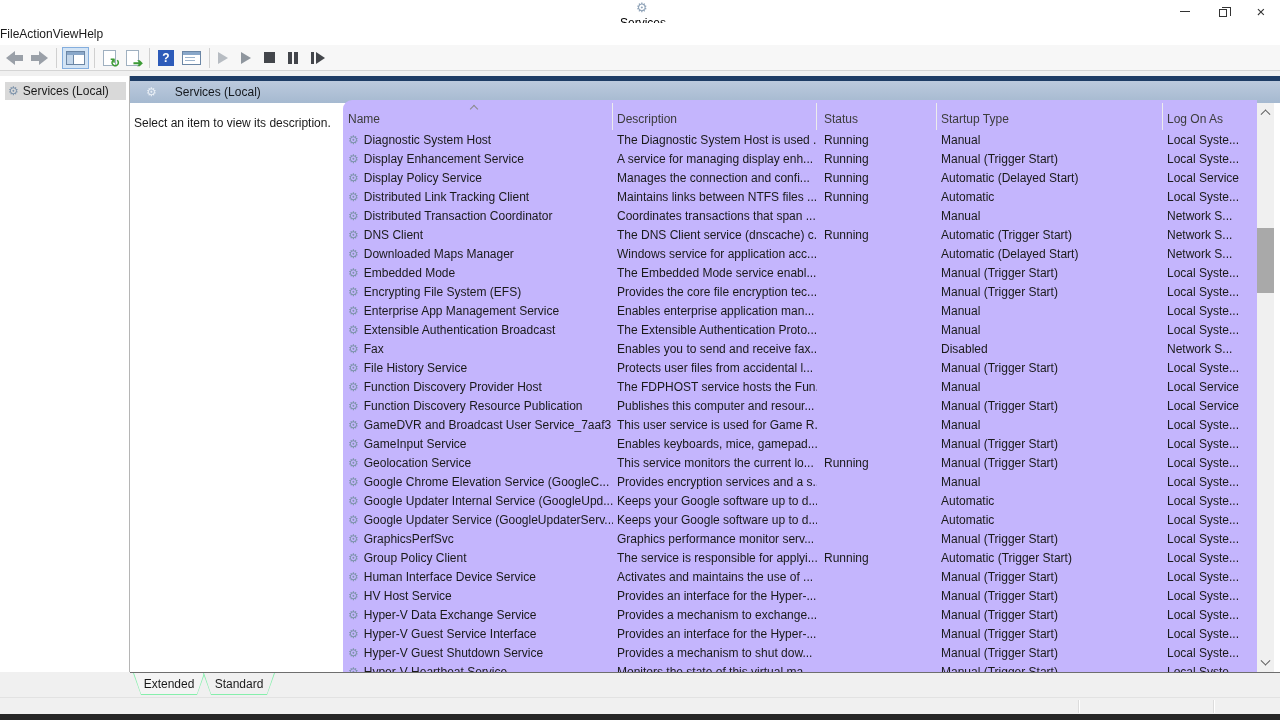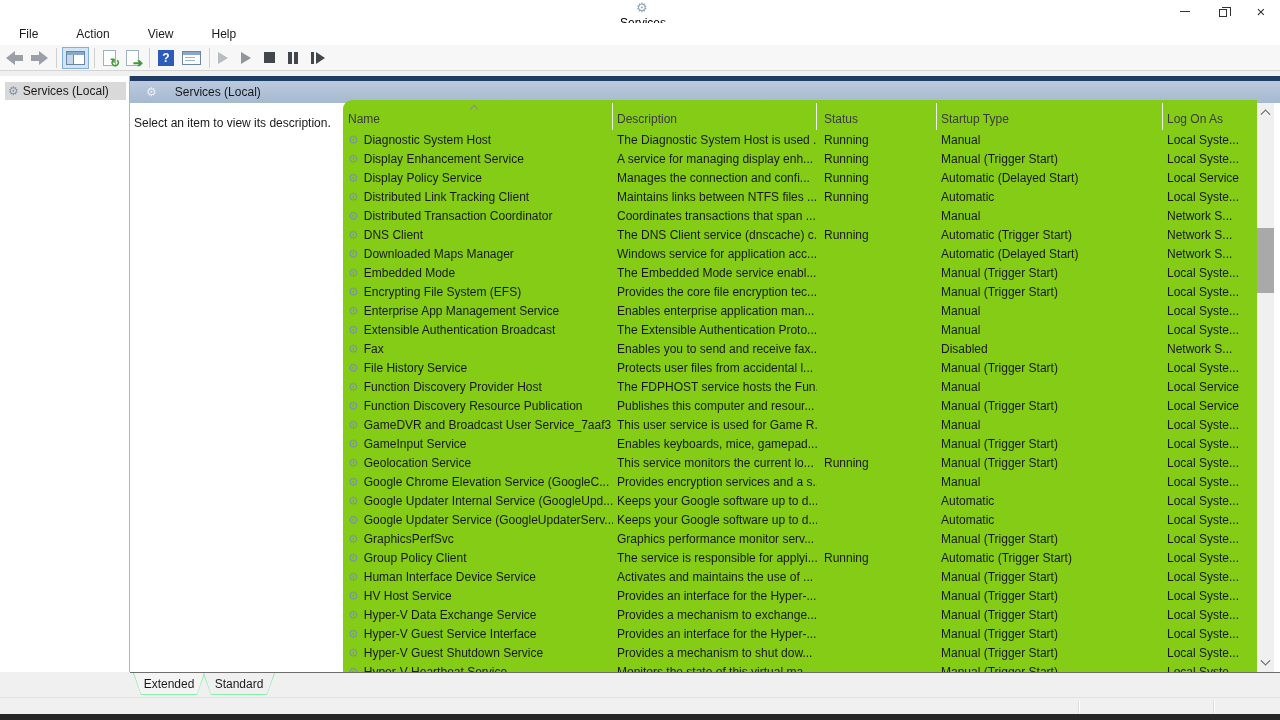--- a/index.html
+++ b/index.html
@@ -13,21 +13,21 @@
   #title-text { margin-left:6px; color:#000; }
   #win-controls { position:absolute; right:0; top:0; height:23px; display:flex; }
   .win-btn { width:38px; height:23px; display:flex; align-items:center; justify-content:center; }
   .min-glyph { width:10px; height:1px; background:#333; display:block; }
   .restore-glyph { width:8px; height:8px; border:1px solid #333; position:relative; background:#fff; margin-top:2px; }
   .restore-glyph::before { content:""; position:absolute; left:2px; top:-3px; width:8px; height:8px; border:1px solid #333; border-left:none; border-bottom:none; }
   .close-glyph { font-size:15px; color:#333; line-height:15px; }
 
   
   #menubar { position:absolute; left:0; top:23px; width:1280px; height:22px; background:#ffffff; display:flex; align-items:center; }
-  .menu-item { padding:3px 19px; color:#1a1a1a; }
+  .menu-item { padding:3px 0; color:#1a1a1a; }
 
   
   #toolbar { position:absolute; left:0; top:45px; width:1280px; height:26px; background:#f7f7f7; border-bottom:1px solid #d4d4d4; display:flex; align-items:center; }
   .tb-sep { width:1px; height:20px; background:#d0d0d0; margin:0 4px; }
   .tb-btn { height:22px; display:flex; align-items:center; justify-content:center; padding:0 3px; margin:0 1px; }
   .tb-btn.active { background:#d3e4f5; border:1px solid #84aede; }
   
   .nav-arrow { display:flex; align-items:center; }
   .nav-arrow .head { width:0; height:0; border-top:7px solid transparent; border-bottom:7px solid transparent; }
   .nav-arrow .tail { width:8px; height:6px; background:#9aa0a8; }
@@ -61,21 +61,21 @@
   
   #content { position:absolute; left:130px; top:76px; width:1150px; height:596px; background:#fff; }
   #navy-strip { position:absolute; left:0; top:0; width:100%; height:5px; background:#1e3c64; }
   #blue-bar { position:absolute; left:0; top:5px; width:100%; height:22px; background:linear-gradient(#bccadd, #a5b9d0); display:flex; align-items:center; }
   #blue-bar .node-gear { margin-left:16px; color:#e8eef5; }
   #blue-bar-title { margin-left:14px; color:#14181d; }
   #desc-pane { position:absolute; left:0; top:27px; width:213px; height:569px; background:#fff; }
   #desc-hint { position:absolute; left:4px; top:13px; white-space:nowrap; }
 
   
-  #list { position:absolute; left:213px; top:24px; width:931px; height:572px; background:#84cc16; border-top-left-radius:9px; }
+  #list { position:absolute; left:213px; top:24px; width:931px; height:572px; background:#c4b5fd; border-top-left-radius:9px; }
   #col-headers { position:absolute; left:0; top:3px; width:914px; height:27px; display:flex; }
   .col-h { height:27px; display:flex; align-items:flex-end; padding:0 0 4px 6px; color:#3c3c3c; border-right:1px solid #ececec; white-space:nowrap; overflow:hidden; position:relative; }
   .sort-caret { position:absolute; left:128px; top:3px; width:6px; height:6px; border-left:1px solid #8a8a8a; border-top:1px solid #8a8a8a; transform:rotate(45deg); }
   #rows-viewport { position:absolute; left:0; top:30px; width:914px; height:542px; overflow:hidden; }
   .row { height:19px; display:flex; align-items:center; }
   .cell { height:19px; display:flex; align-items:center; white-space:nowrap; overflow:hidden; flex:none; }
   .c-name { width:270px; padding-left:5px; }
   .c-desc { width:204px; padding-left:4px; }
   .c-status { width:120px; padding-left:7px; }
   .c-startup { width:226px; padding-left:4px; }

